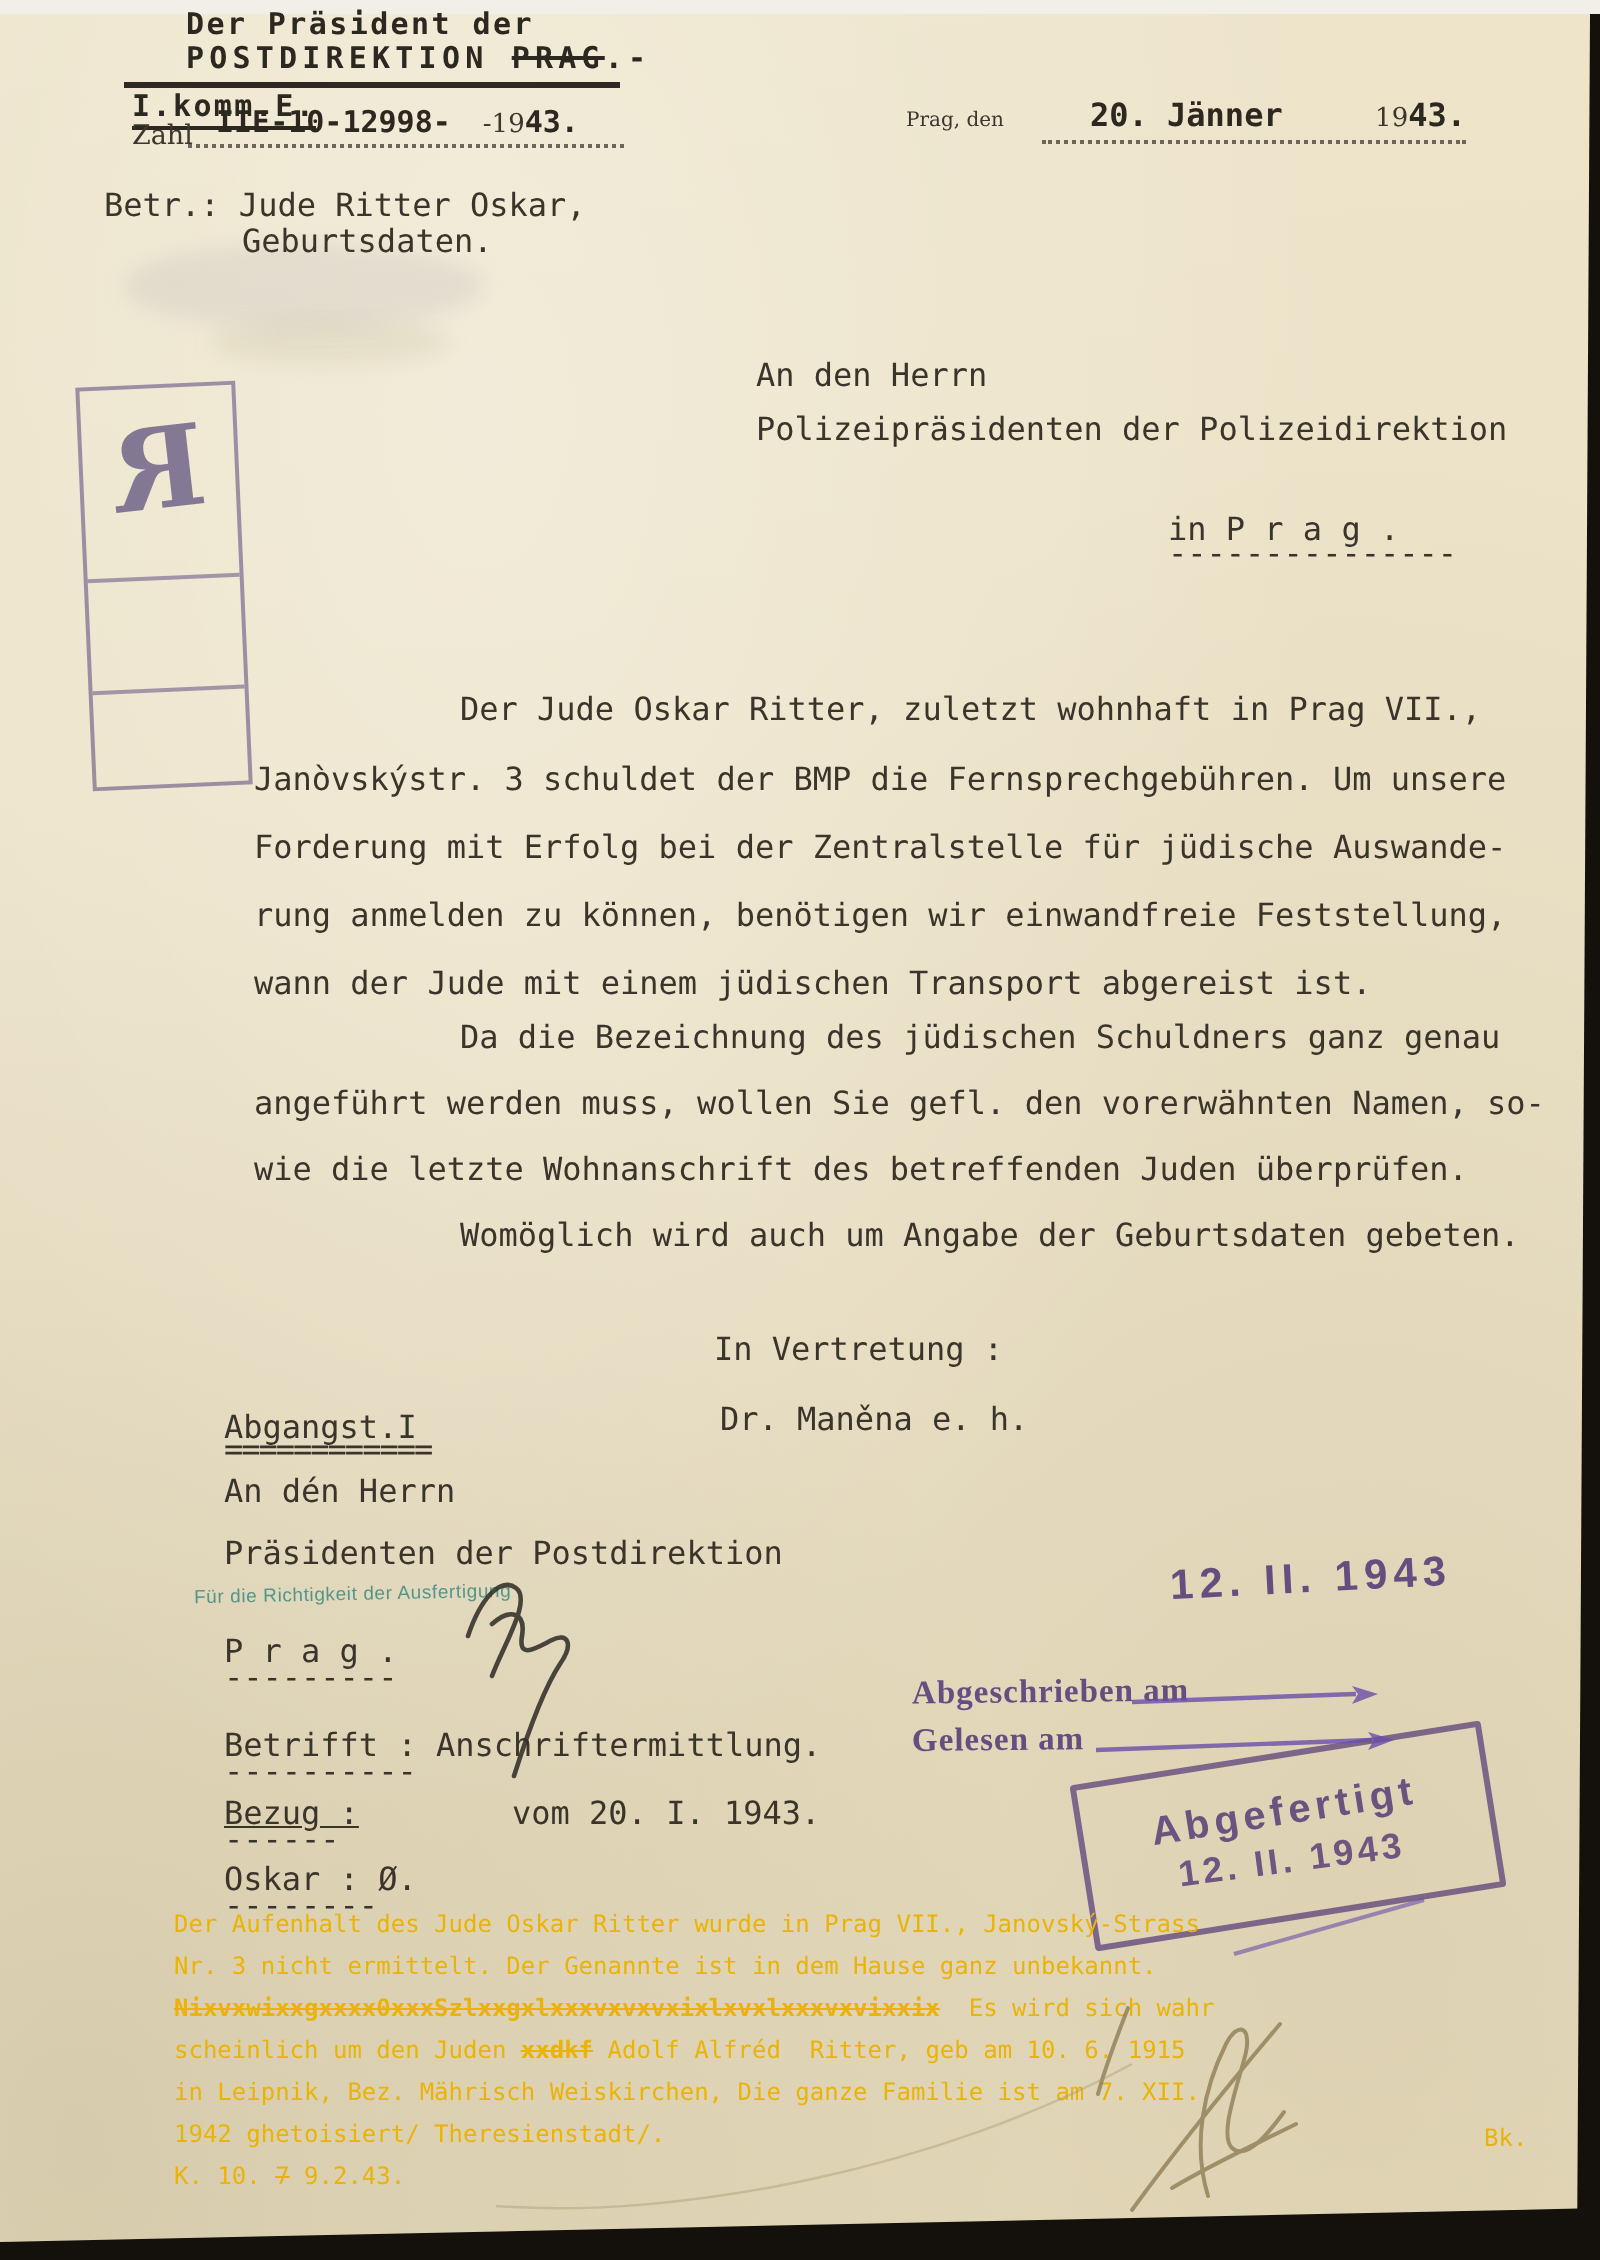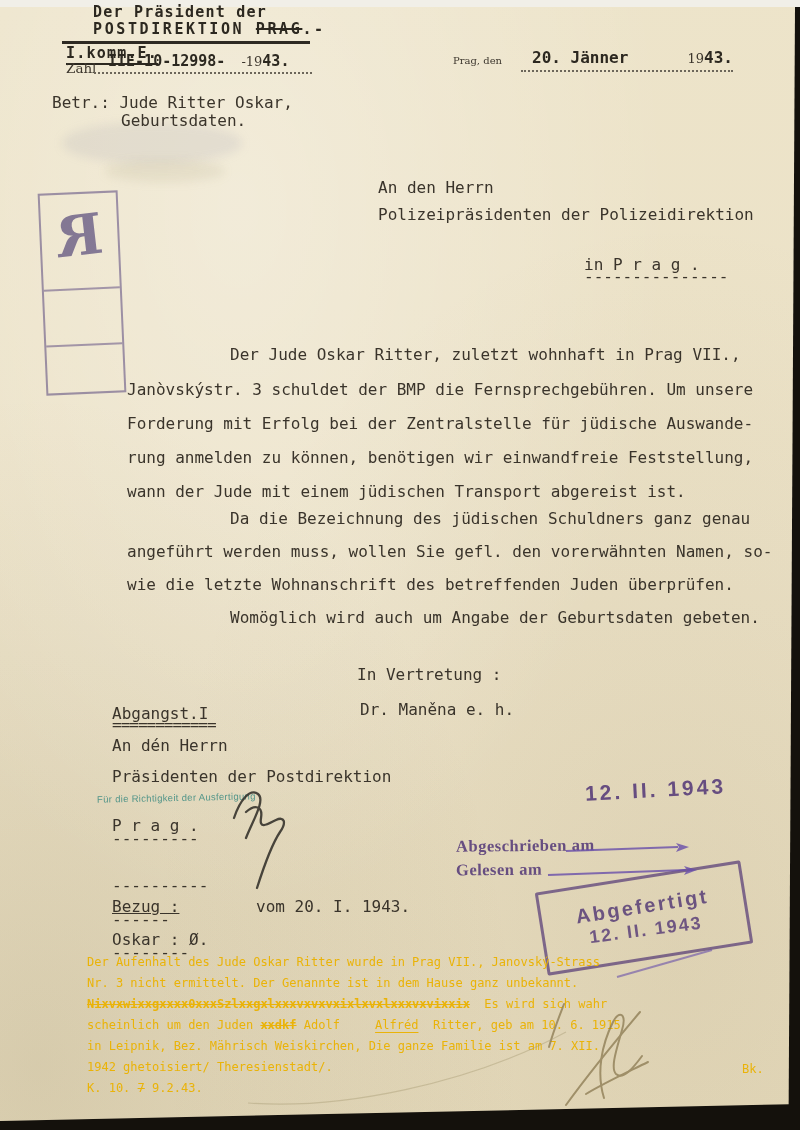--- a/index.html
+++ b/index.html
@@ -22,21 +22,21 @@
   .twb{font-weight:bold;color:#2c2820;}
   .hdr1{font-size:15px;letter-spacing:1.2px;}
   .hdr2{font-size:15px;letter-spacing:2.6px;}
   .strike{text-decoration:line-through;text-decoration-thickness:2px;}
   .serif{font-family:"DejaVu Serif",serif;color:#3c362d;}
   .rule{position:absolute;background:#2e2a23;}
   .dotline{position:absolute;border-bottom:2px dotted #6c665a;display:flex;align-items:baseline;}
   .ul{border-bottom:2px solid #2c2820;padding-bottom:1px;}
   .note{font-size:12px;color:#eab308;}
   .xed{text-decoration:line-through;text-decoration-thickness:1px;}
-  .uline{text-decoration:underline;text-underline-offset:3px;margin-left:28px;}
+  .uline{text-underline-offset:3px;}
   
   .purple{color:rgba(104,78,170,.92);}
   .datestamp{position:absolute;font-family:"Liberation Sans",sans-serif;font-weight:bold;
      font-size:21px;letter-spacing:3px;transform:rotate(-3deg);mix-blend-mode:multiply;}
   .stampline{position:absolute;font-family:"Liberation Serif",serif;font-weight:bold;
      font-size:16.5px;letter-spacing:.5px;transform:rotate(-.6deg);mix-blend-mode:multiply;}
   .abox{position:absolute;left:540px;top:876px;width:202px;height:78px;
      border:3px solid rgba(104,78,170,.75);border-radius:2px;transform:rotate(-9deg);
      display:flex;flex-direction:column;align-items:center;justify-content:center;
      mix-blend-mode:multiply;}
@@ -70,21 +70,21 @@
 
   <div class="serif" style="position:absolute;left:66px;top:60px;font-size:13.5px;">Zahl</div>
   <div class="dotline" style="left:94px;top:52px;width:218px;height:20px;">
     <span class="twb" style="font-size:15px;margin-left:14px;">IIE-10-12998-</span>
     <span class="serif" style="font-size:13px;margin-left:16px;">-19</span>
     <span class="twb" style="font-size:15px;">43.</span>
   </div>
 
   <div class="serif" style="position:absolute;left:453px;top:55px;font-size:10px;">Prag, den</div>
   <div class="dotline" style="left:521px;top:48px;width:212px;height:22px;justify-content:space-between;">
-    <span class="twb" style="font-size:16px;margin-left:11px;">20. Jänner</span>
+    <span class="twb" style="font-size:16px;margin-left:24px;">20. Jänner</span>
     <span style="white-space:nowrap;"><span class="serif" style="font-size:13px;">19</span><span class="twb" style="font-size:16px;">43.</span></span>
   </div>
 
   <div class="tw" style="left:52px;top:94px;">Betr.: Jude Ritter Oskar,</div>
   <div class="tw" style="left:121px;top:112px;">Geburtsdaten.</div>
 
   <div class="rstamp">
     <div class="rcell" style="height:86px;">
         <span class="mirrorR">R</span>
       </div>
@@ -112,20 +112,21 @@
   <div class="tw" style="left:357px;top:666px;">In Vertretung :</div>
   <div class="tw" style="left:360px;top:701px;">Dr. Maněna e. h.</div>
 
   <div class="tw" style="left:112px;top:705px;">Abgangst.I</div>
   <div class="tw" style="left:112px;top:716px;letter-spacing:-1px;">============</div>
   <div class="tw" style="left:112px;top:737px;">An dén Herrn</div>
   <div class="tw" style="left:112px;top:768px;">Präsidenten der Postdirektion</div>
   <div class="teal" style="left:97px;top:792px;">Für die Richtigkeit der Ausfertigung</div>
   <div class="tw" style="left:112px;top:817px;">P r a g .</div>
   <div class="tw" style="left:112px;top:830px;">---------</div>
+  <div class="tw" style="left:112px;top:864px;">Betrifft : Anschriftermittlung.</div>
   <div class="tw" style="left:112px;top:877px;">----------</div>
   <div class="tw" style="left:112px;top:898px;text-decoration:underline;">Bezug :</div>
   <div class="tw" style="left:256px;top:898px;">vom 20. I. 1943.</div>
   <div class="tw" style="left:112px;top:911px;">------</div>
   <div class="tw" style="left:112px;top:931px;">Oskar : Ø.</div>
   <div class="tw" style="left:112px;top:944px;">--------</div>
 
   <div class="datestamp purple" style="left:585px;top:778px;">12. II. 1943</div>
   <div class="stampline purple" style="left:456px;top:836px;">Abgeschrieben am</div>
   <div class="stampline purple" style="left:456px;top:860px;">Gelesen am</div>

